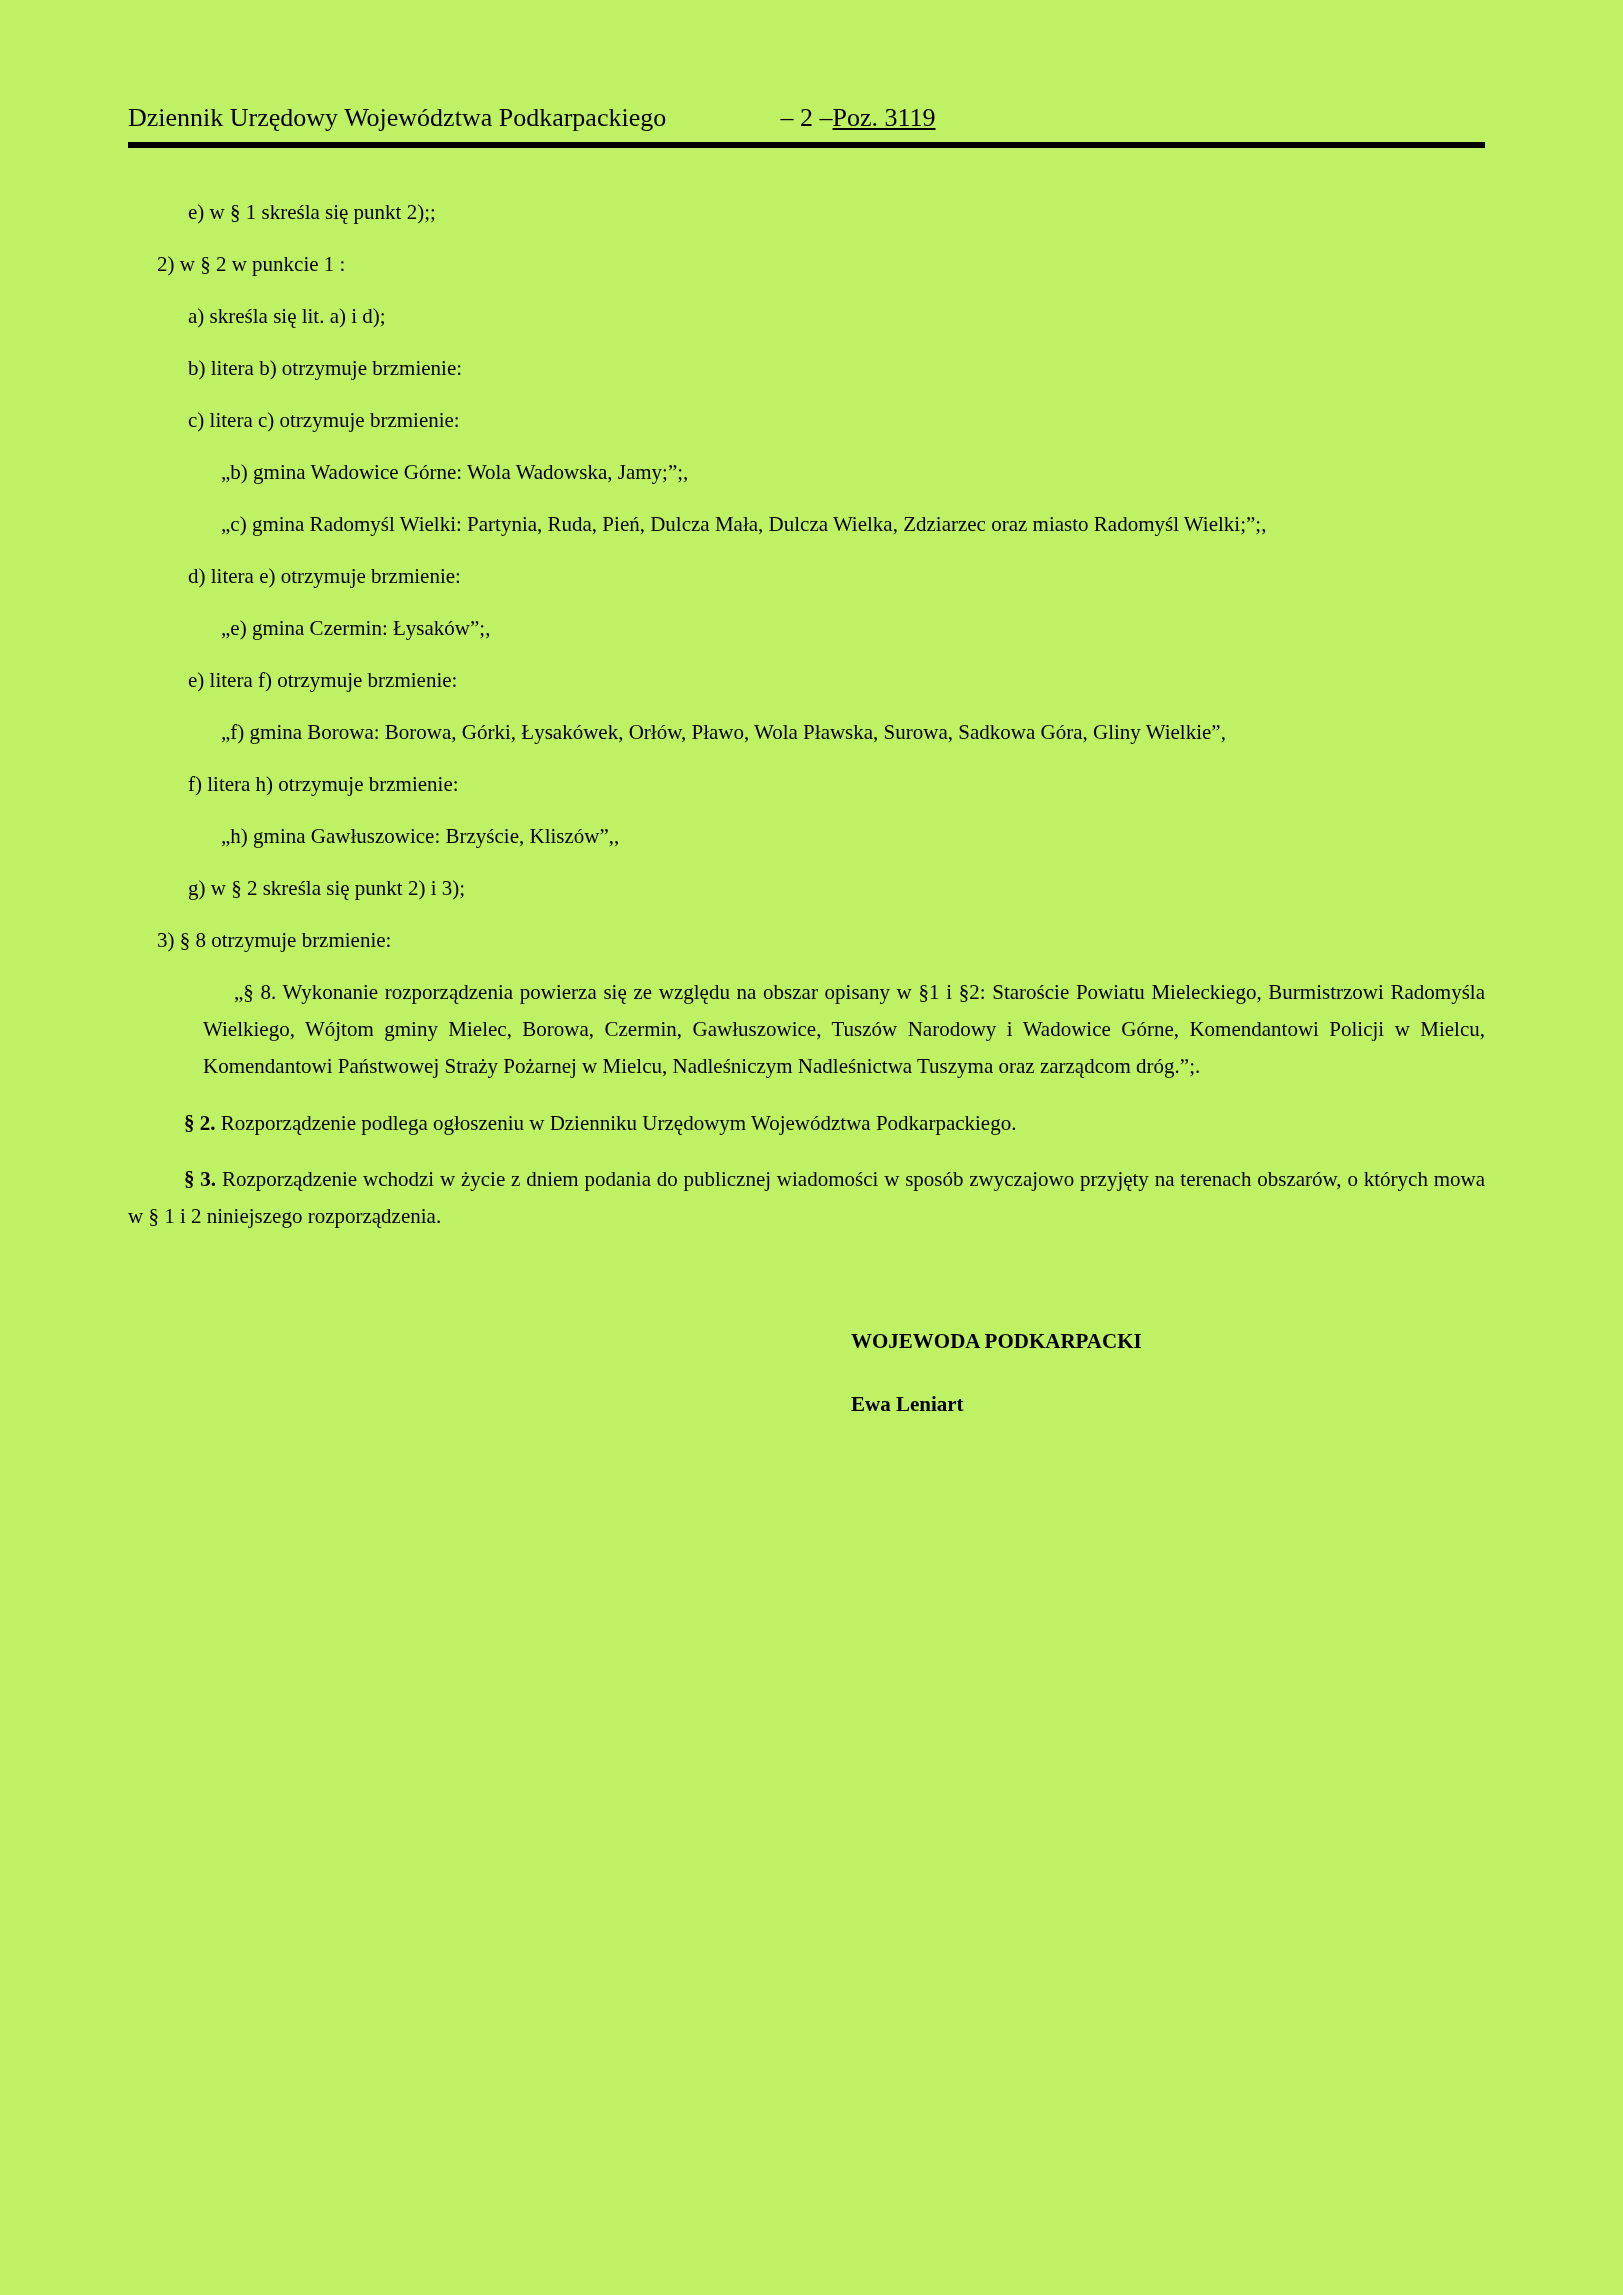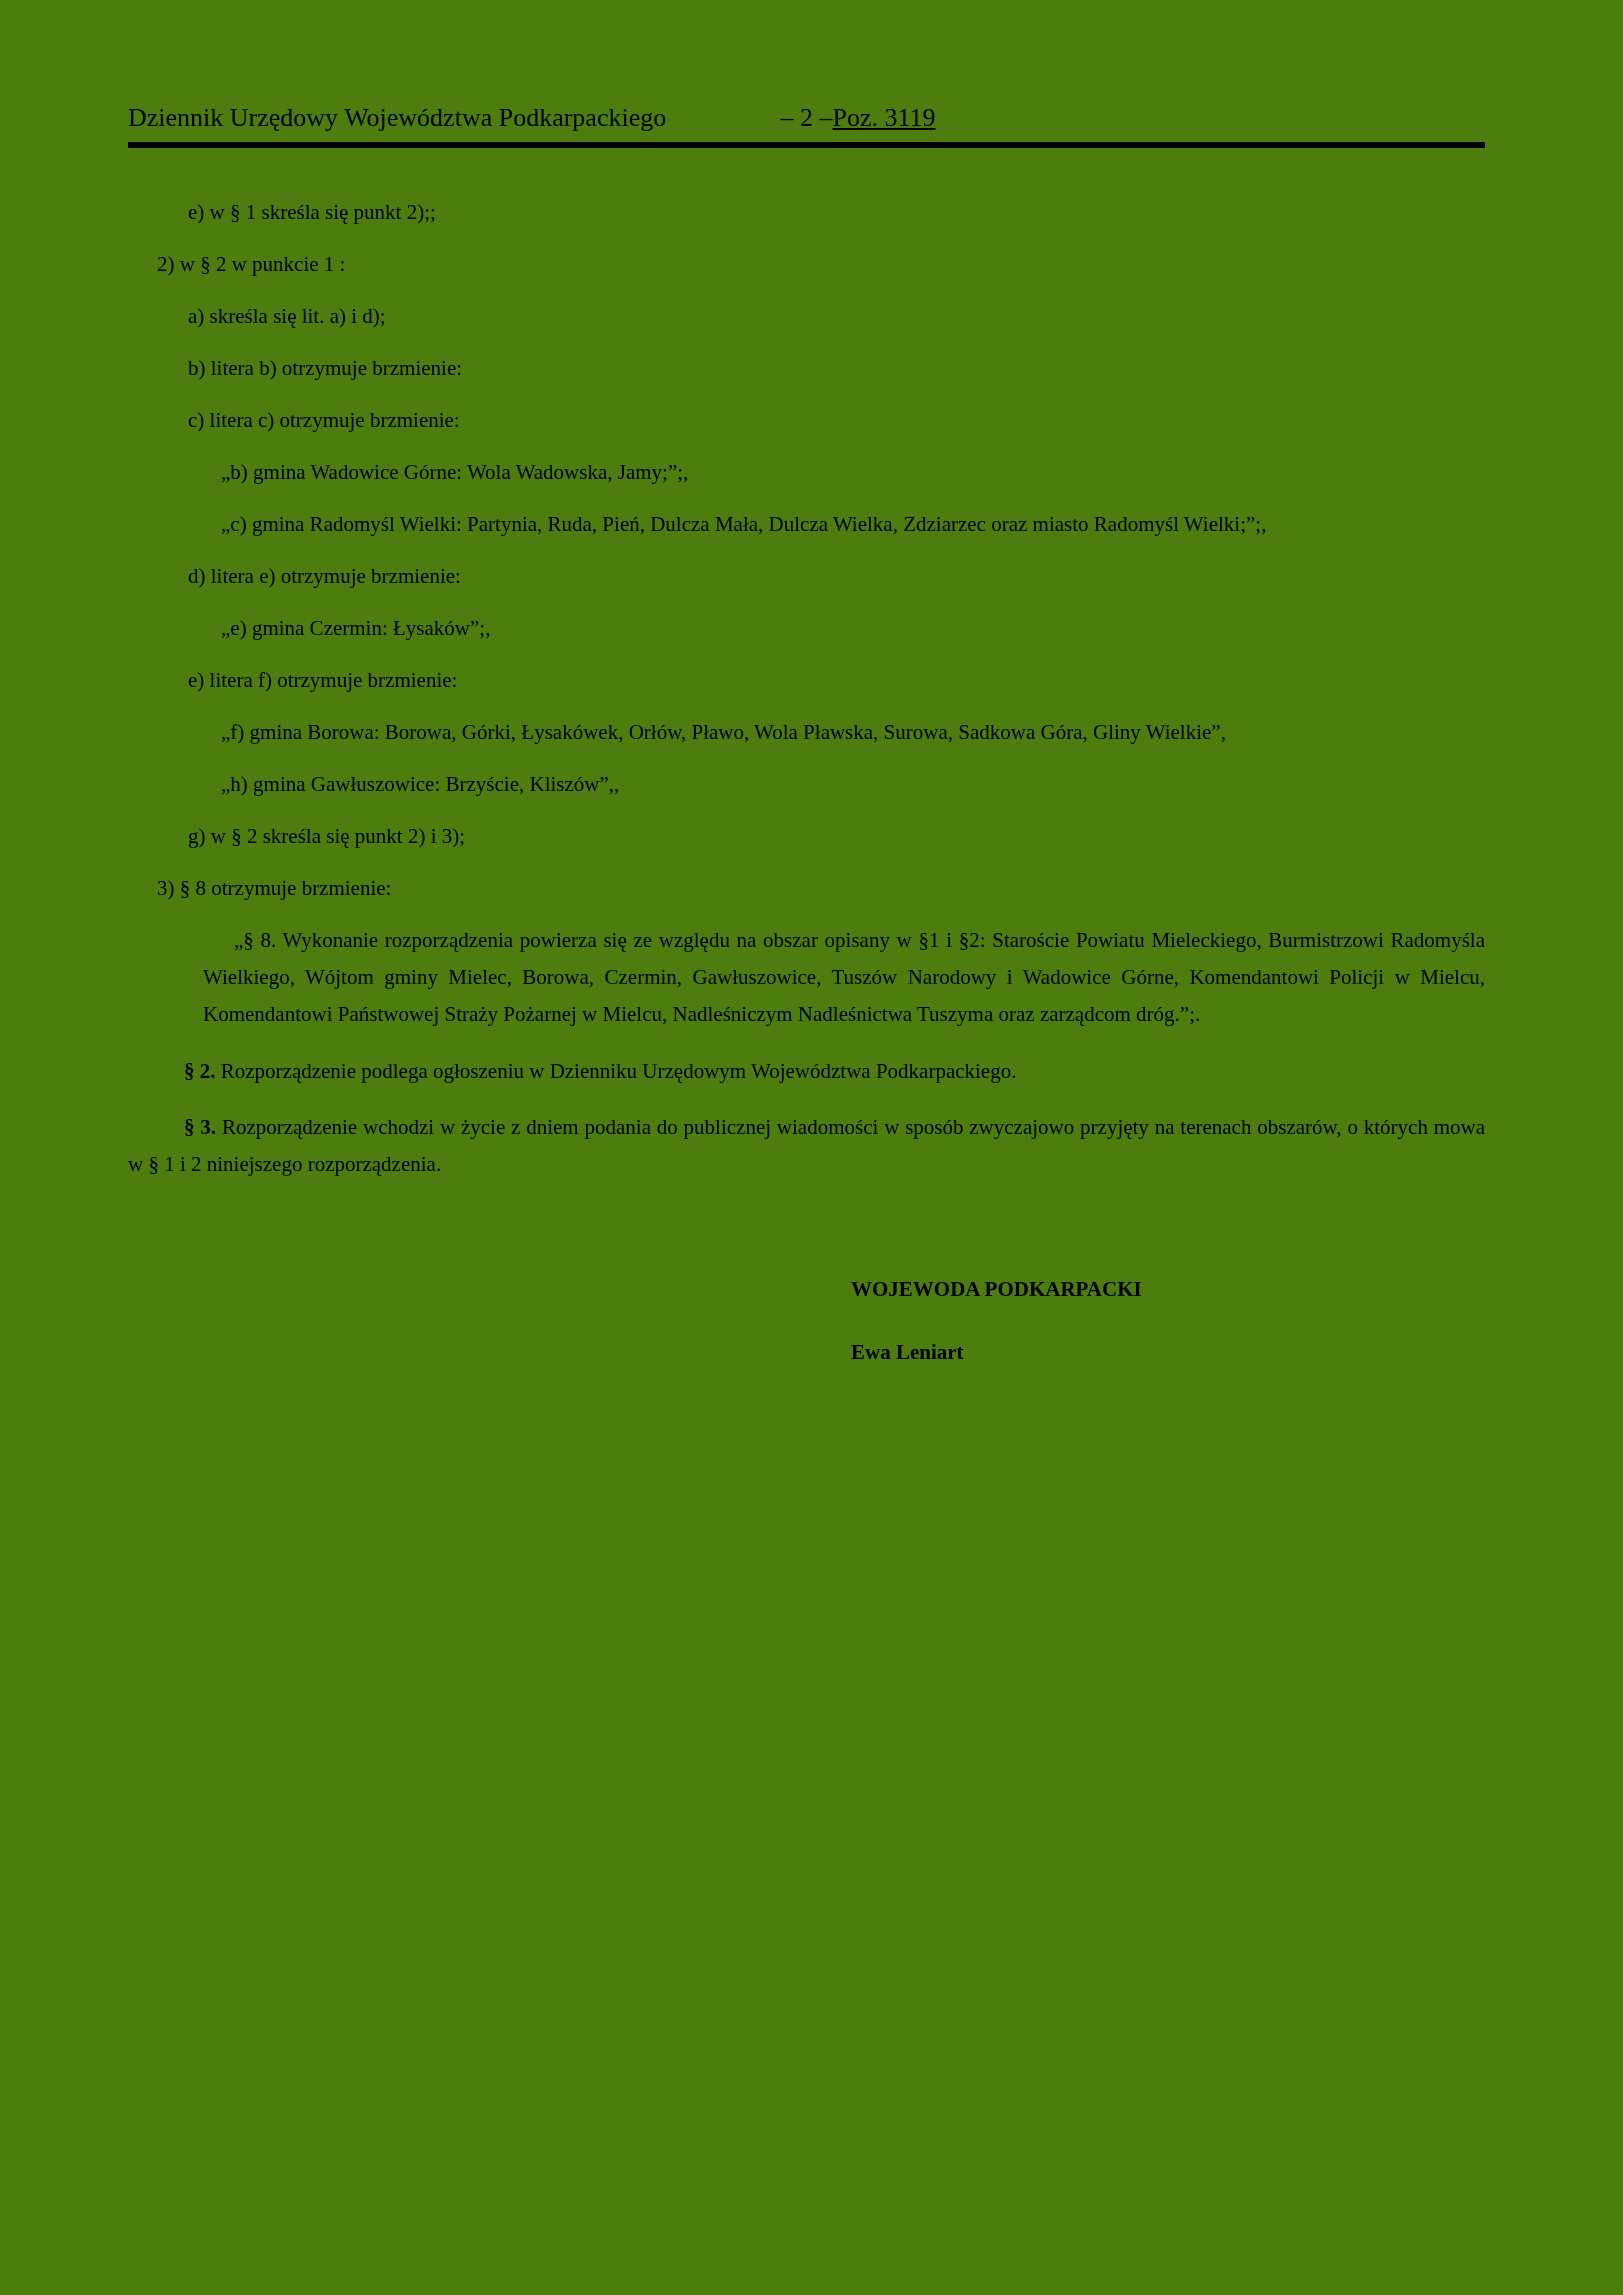--- a/index.html
+++ b/index.html
@@ -3,21 +3,21 @@
 <meta charset="utf-8">
 <style>
   html, body {
     margin: 0;
     padding: 0;
     background: #e8e8e8;
   }
   .page {
     width: 1623px;
     height: 2295px;
-    background: #4d7c0f;
+    background: #bef264;
     color: #000000;
     font-family: "Liberation Serif", "DejaVu Serif", serif;
     box-sizing: border-box;
     padding: 103px 138px 0 128px;
     position: relative;
     overflow: hidden;
   }
   .hdr {
     display: flex;
     align-items: baseline;
@@ -84,20 +84,21 @@
     <div class="blk lvl1">2) w § 2 w punkcie 1 :</div>
     <div class="blk lvl2">a) skreśla się lit. a) i d);</div>
     <div class="blk lvl2">b) litera b) otrzymuje brzmienie:</div>
     <div class="blk lvl2">c) litera c) otrzymuje brzmienie:</div>
     <div class="blk lvl3">„b) gmina Wadowice Górne: Wola Wadowska, Jamy;”;,</div>
     <div class="blk hang">„c) gmina Radomyśl Wielki: Partynia, Ruda, Pień, Dulcza Mała, Dulcza Wielka, Zdziarzec oraz miasto Radomyśl Wielki;”;,</div>
     <div class="blk lvl2">d) litera e) otrzymuje brzmienie:</div>
     <div class="blk lvl3">„e) gmina Czermin: Łysaków”;,</div>
     <div class="blk lvl2">e) litera f) otrzymuje brzmienie:</div>
     <div class="blk hang">„f) gmina  Borowa: Borowa, Górki, Łysakówek, Orłów, Pławo, Wola Pławska, Surowa, Sadkowa Góra, Gliny Wielkie”,</div>
+    <div class="blk lvl2">f) litera h) otrzymuje brzmienie:</div>
     <div class="blk lvl3">„h) gmina Gawłuszowice: Brzyście, Kliszów”,,</div>
     <div class="blk lvl2">g) w  § 2  skreśla się punkt 2) i 3);</div>
     <div class="blk lvl1">3) § 8 otrzymuje brzmienie:</div>
     <div class="blk p8">„§ 8. Wykonanie rozporządzenia powierza się ze względu na obszar opisany w §1  i §2: Staroście Powiatu Mieleckiego, Burmistrzowi Radomyśla Wielkiego, Wójtom gminy Mielec, Borowa, Czermin, Gawłuszowice, Tuszów Narodowy i Wadowice Górne, Komendantowi Policji w Mielcu, Komendantowi Państwowej Straży Pożarnej w Mielcu, Nadleśniczym Nadleśnictwa Tuszyma oraz zarządcom dróg.”;.</div>
 
     <div class="sect"><span class="b">§ 2.</span> <span>Rozporządzenie podlega ogłoszeniu w Dzienniku Urzędowym Województwa Podkarpackiego.</span></div>
 
     <div class="sect just"><span class="b">§ 3.</span> <span>Rozporządzenie wchodzi w życie z dniem podania do publicznej wiadomości w sposób zwyczajowo przyjęty na terenach obszarów, o których mowa w § 1 i 2 niniejszego rozporządzenia.</span></div>
 
     <div class="sig">

